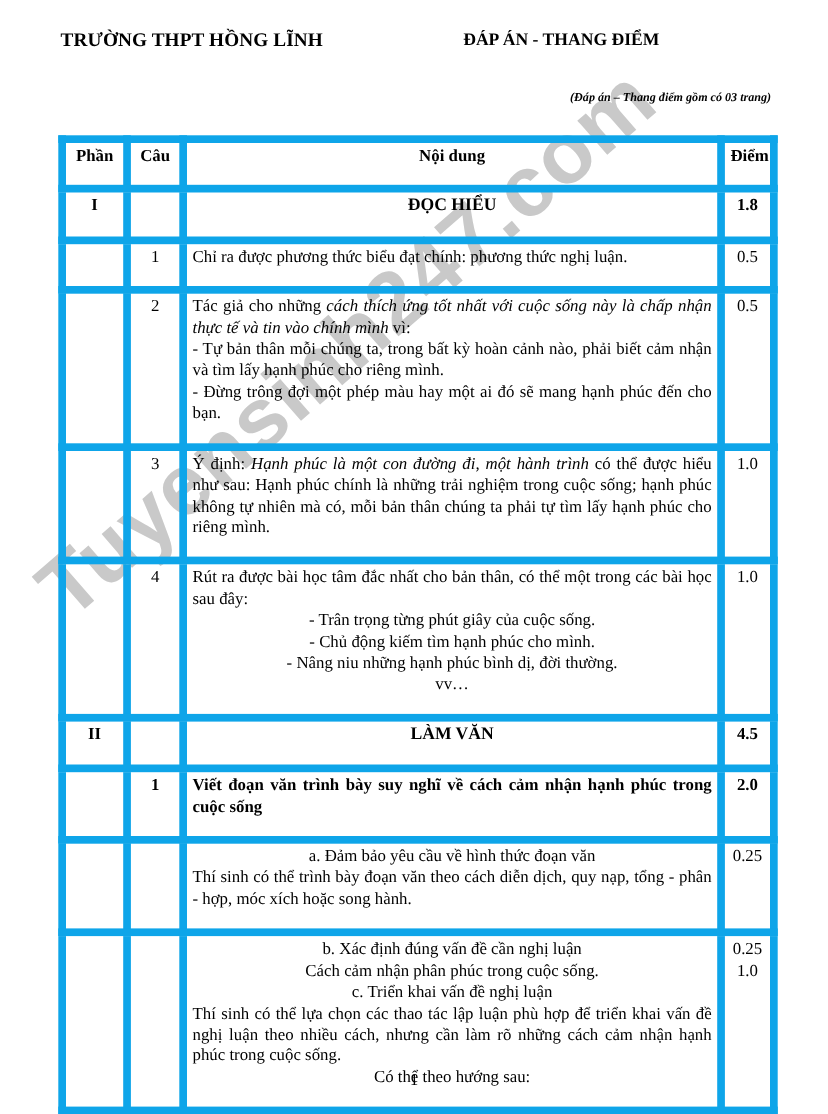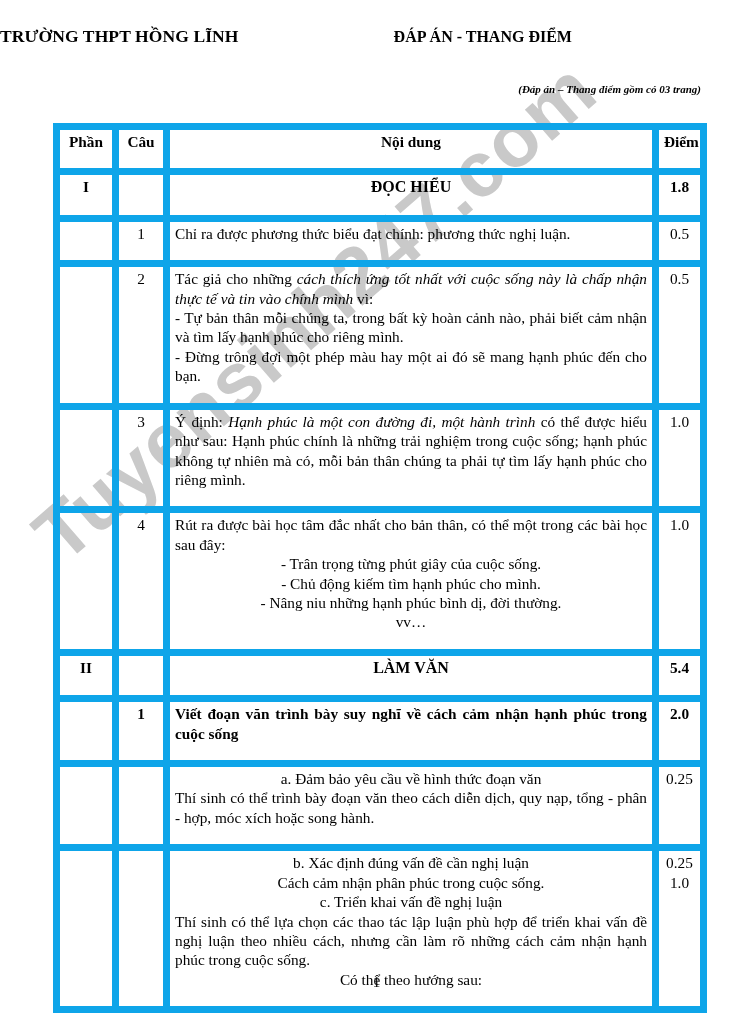--- a/index.html
+++ b/index.html
@@ -43,20 +43,21 @@
 
   
   .header {
     position: relative;
     z-index: 2;
     padding-top: 26px;
   }
   .header-row {
     display: flex;
     align-items: flex-start;
+    padding-left: 55px;
     padding-right: 40px;
   }
   .school {
     font-weight: bold;
     font-size: 17.5px;
     letter-spacing: 0.1px;
     white-space: nowrap;
     padding-top: 0px;
   }
   .exam-block {
@@ -268,21 +269,21 @@
           </td>
           <td class="score v-mid">1.0</td>
         </tr>
 
         <tr>
           <td class="c-center v-mid">II</td>
           <td class="c-center v-mid"></td>
           <td class="content-cell">
             <p class="sec-head nojust">LÀM VĂN</p>
           </td>
-          <td class="score bold v-mid">5.4</td>
+          <td class="score bold v-mid">4.5</td>
         </tr>
 
         <tr>
           <td class="c-center v-mid"></td>
           <td class="c-center v-top">1</td>
           <td class="content-cell">
             <p class="q-head">Viết đoạn văn trình bày suy nghĩ về cách cảm nhận hạnh phúc trong cuộc sống</p>
           </td>
           <td class="score bold v-top">2.0</td>
         </tr>

